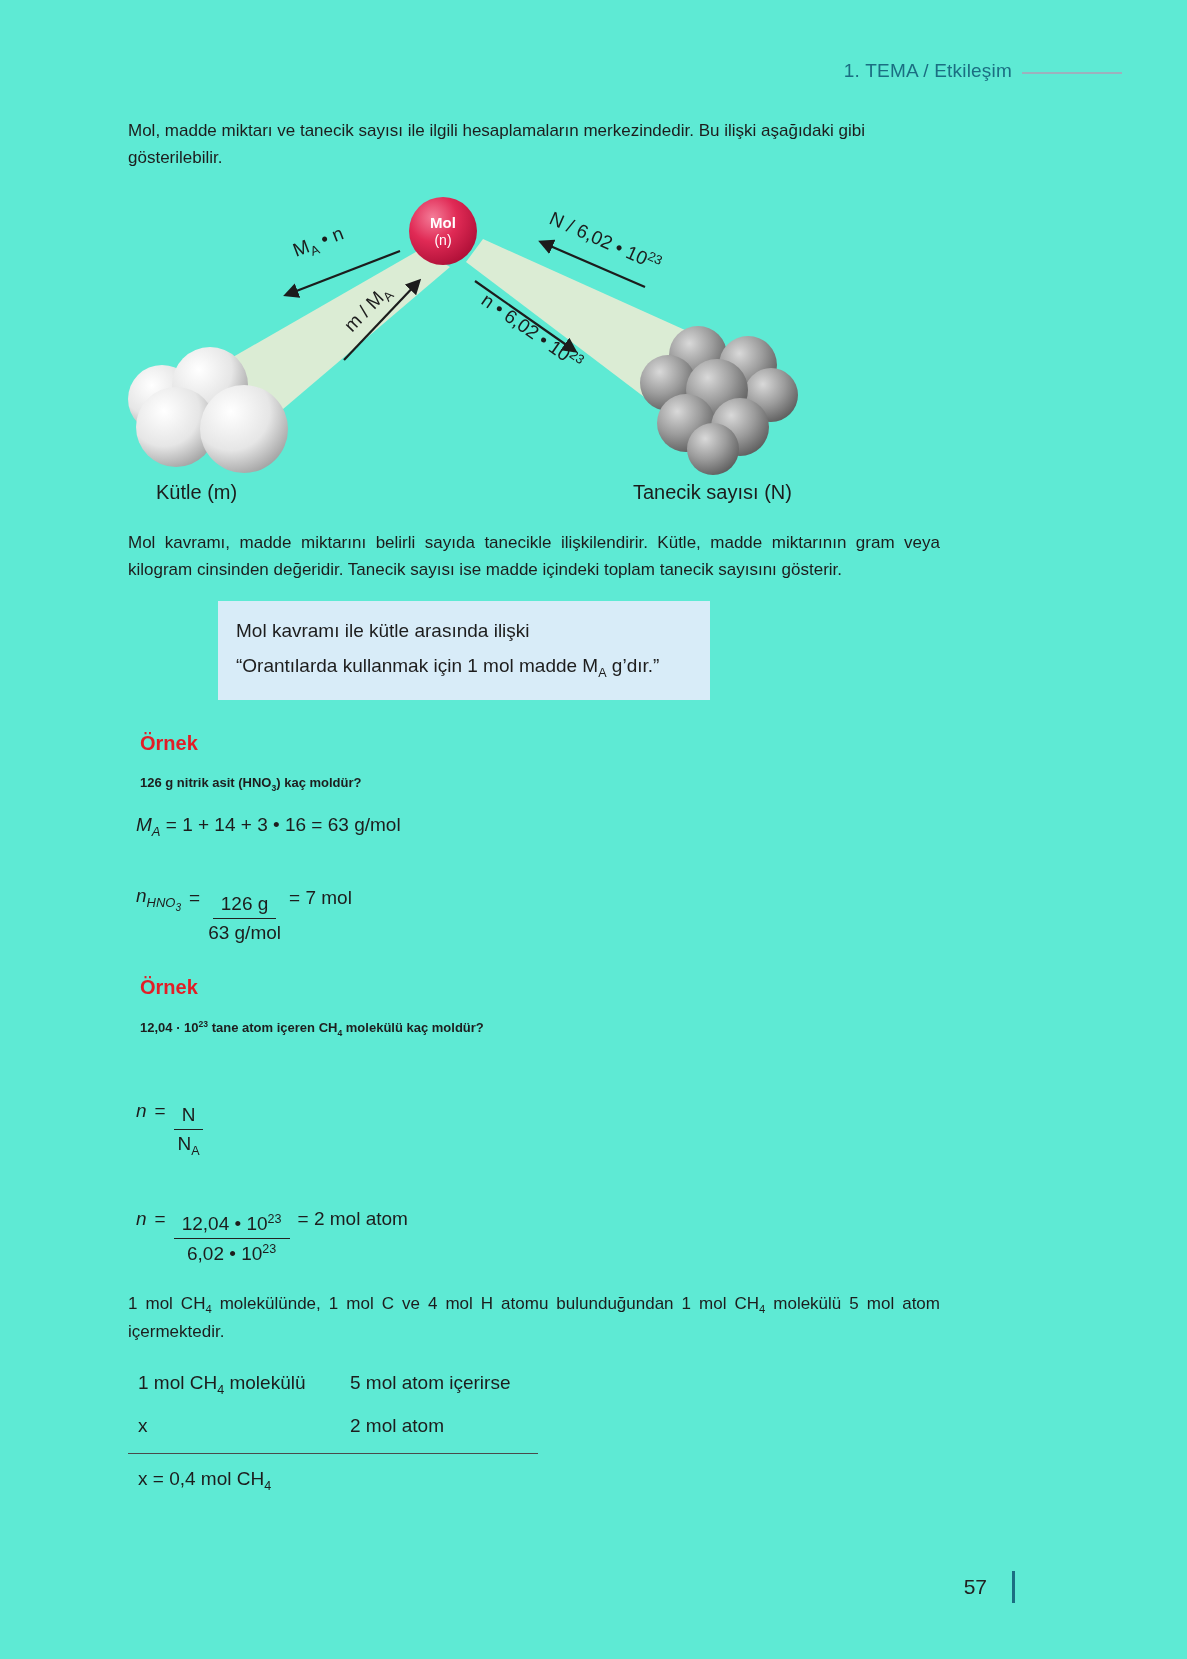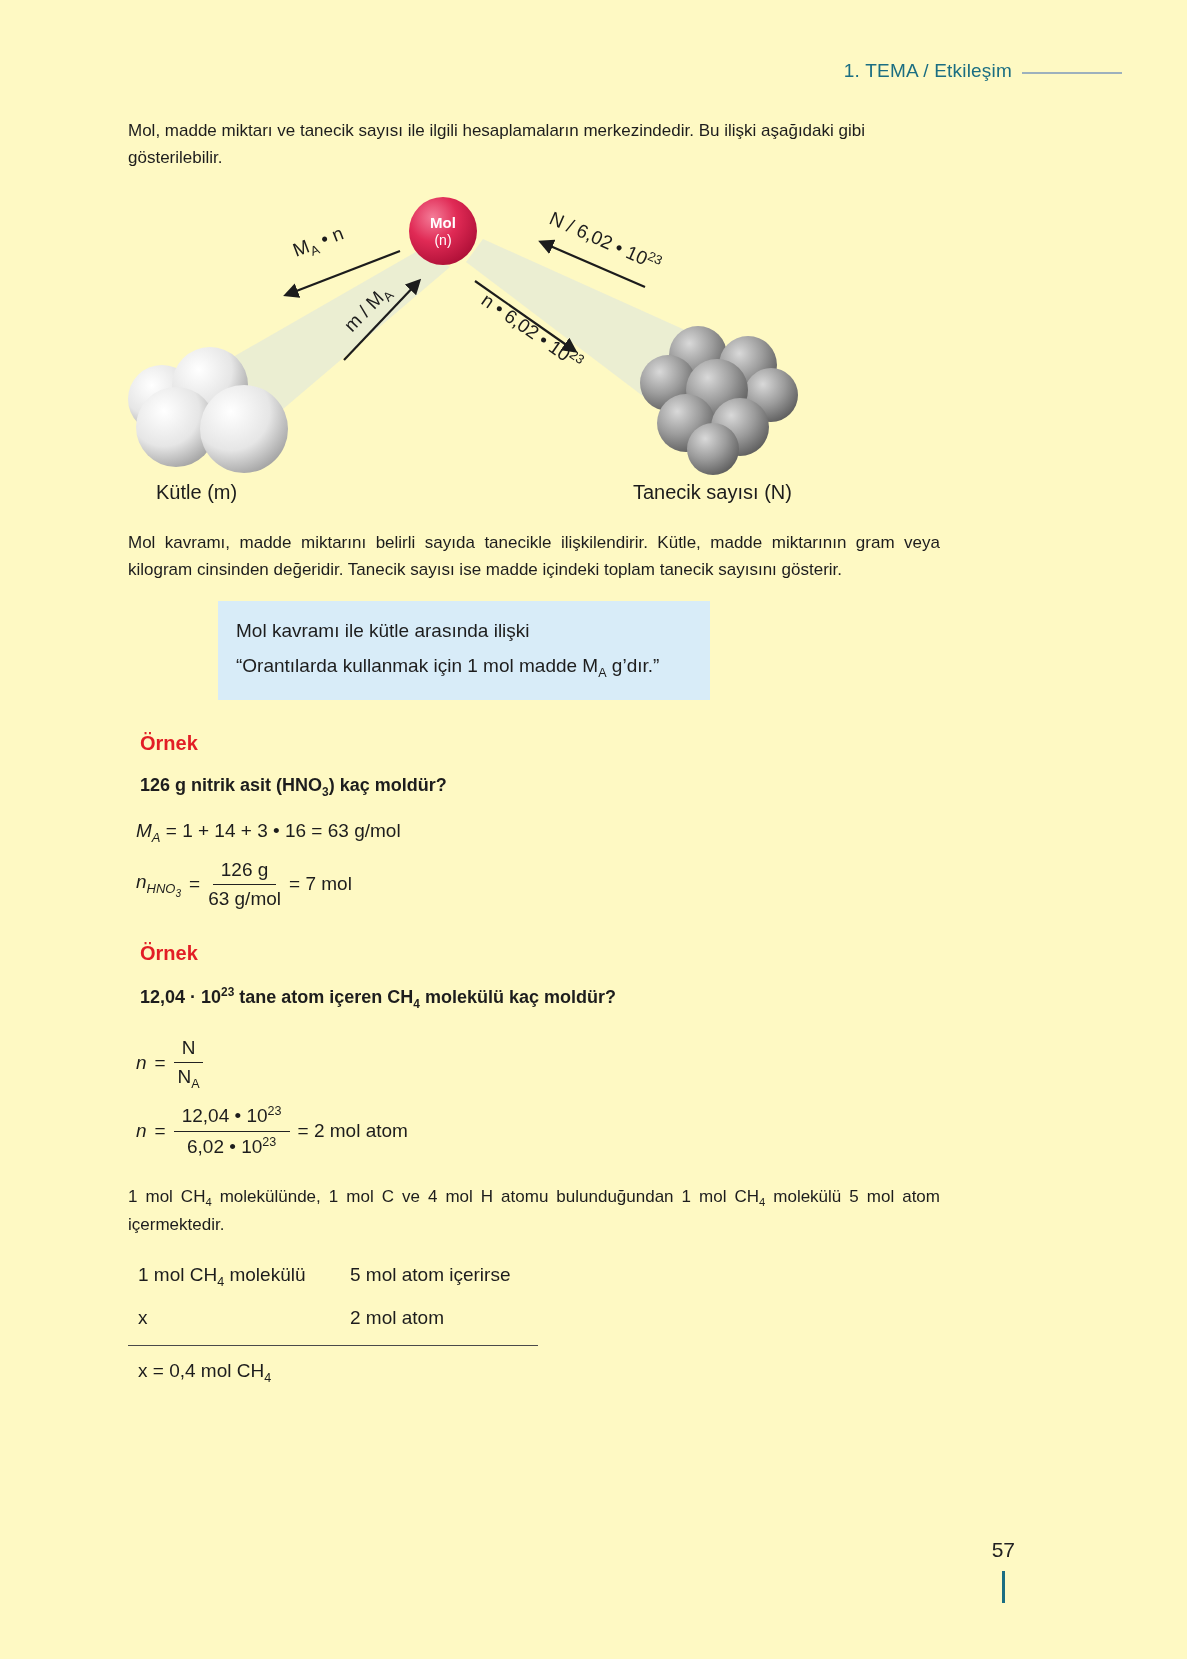--- a/index.html
+++ b/index.html
@@ -1,18 +1,18 @@
 <!DOCTYPE html>
 <html><head>
 <meta charset="utf-8">
 <style>
   * { margin:0; padding:0; box-sizing:border-box; }
   html,body { background:#ffffff; }
   body { font-family:"Liberation Sans", sans-serif; color:#1d1d1d; }
-  .page { position:relative; width:1187px; height:1659px; background:#fef9c3; margin:0 auto; overflow:hidden; }
+  .page { position:relative; width:1187px; height:1659px; background:#5eead4; margin:0 auto; overflow:hidden; }
   .content { padding:60px 65px 0 128px; }
 
   
   .hdr { display:flex; justify-content:flex-end; align-items:baseline; gap:10px; }
   .hdr-title { color:#1b6e82; font-size:19px; letter-spacing:0.2px; }
   .hdr-line { width:100px; border-bottom:2px solid #9db1bd; transform:translateY(-3px); }
 
   
   .para { font-size:17px; line-height:1.56; width:812px; color:#1d1d1d; }
   .justify { text-align:justify; }
@@ -27,43 +27,43 @@
   .ssup { font-size:13px; }
 
   
   .infobox { margin:18px 0 0 90px; width:492px; background:#d8ecf8; padding:16px 20px 18px 18px; font-size:19px; line-height:1.45; }
   .infobox .row { margin-bottom:7px; }
   .infobox .row:last-child { margin-bottom:0; }
 
   
   .example { margin-top:32px; }
   .ornek { color:#e21e26; font-weight:bold; font-size:20px; margin-left:12px; }
-  .question { font-weight:bold; font-size:18px; margin-left:12px; margin-top:20px; }
+  .question { font-weight:bold; font-size:13px; margin-left:12px; margin-top:20px; }
   .mathline { font-size:19px; margin-left:8px; margin-top:22px; }
   .var { font-style:italic; }
   .nsub { font-size:13px; font-style:italic; }
   .nsub sub { font-size:10px; }
   sub { font-size:0.66em; }
   sup { font-size:0.66em; }
 
   .eqrow { display:flex; align-items:center; gap:8px; font-size:19px; margin-left:8px; margin-top:14px; }
   .frac { display:inline-flex; flex-direction:column; align-items:center; text-align:center; }
-  .frac .num { border-bottom:1.6px solid #222; padding:0 8px 3px; }
+  .frac .num { border-bottom:1.6px solid #222; padding:0 8px 3px;margin-top:40px; }
   .frac .den { padding-top:3px; }
 
   
   .closing { margin-top:26px; }
   .prop { margin:26px 0 0 10px; font-size:19px; }
   .prop-row { display:flex; margin-top:18px; }
   .prop-left { width:212px; }
   .prop-line { width:410px; border-top:1.6px solid #4a4a4a; margin:16px 0 0 -10px; }
   .prop-result { margin-top:14px; }
 
   
-  .pagefooter { position:absolute; bottom:56px; right:172px; display:flex; align-items:center; gap:9px;flex-direction:column; }
+  .pagefooter { position:absolute; bottom:56px; right:172px; display:flex; align-items:center; gap:25px; }
   .pagenum { font-size:21px; color:#222; }
   .pagebar { width:3px; height:32px; background:#1b6e82; }
 </style>
 </head>
 <body>
 
 <div class="page">
   <div class="content">
 
     <div class="hdr">

